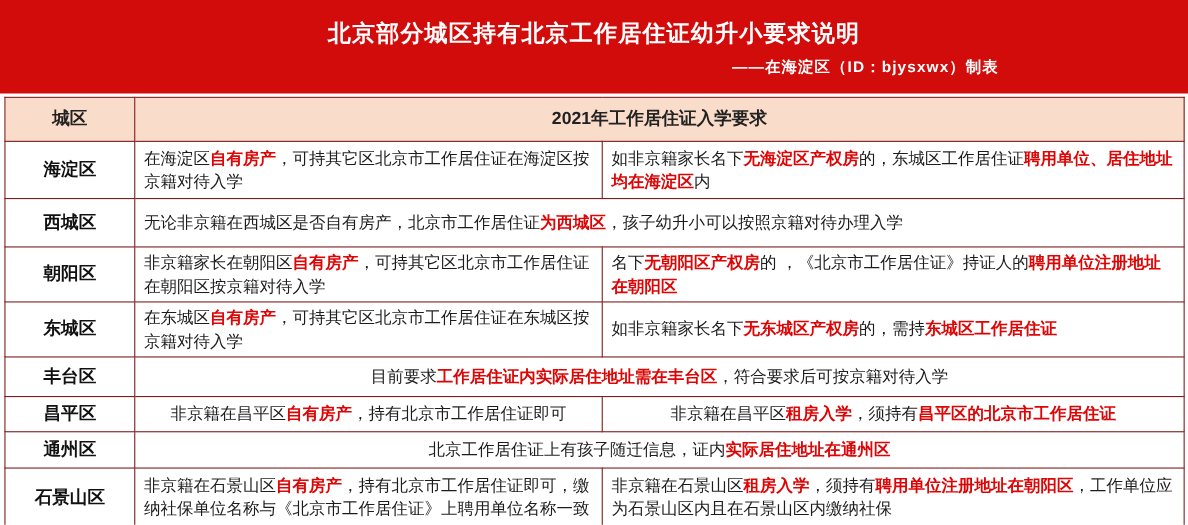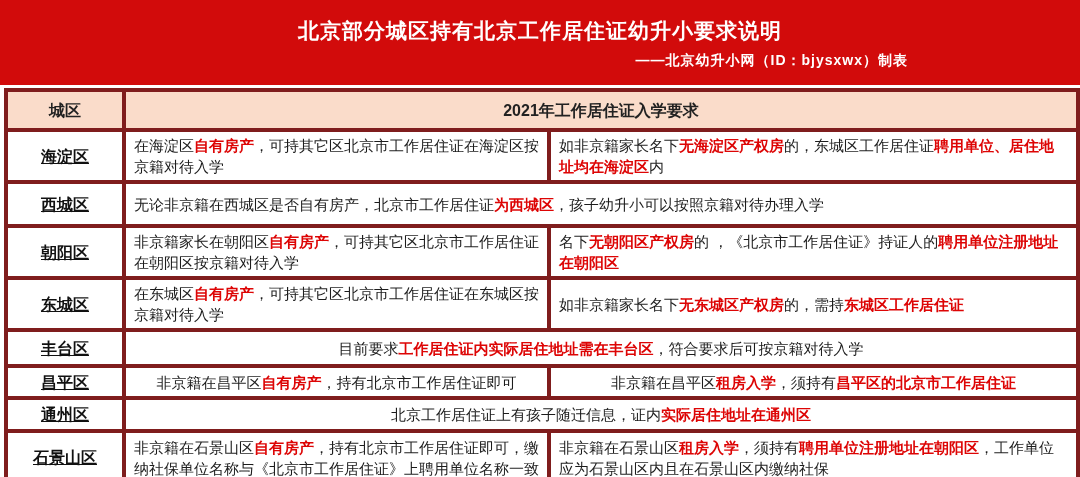--- a/index.html
+++ b/index.html
@@ -23,29 +23,29 @@
     padding-right:172px;margin-top:8px;letter-spacing:1px;
   }
 
   
   .table-wrap{position:relative;padding:3px 4px 0 4px;}
   table.tbl{
     width:1072px;border-collapse:collapse;table-layout:fixed;
     background:transparent;position:relative;z-index:2;
   }
   .tbl th,.tbl td{
-    border:4px solid #7f1d1d;box-sizing:border-box;
+    border:1px solid #7f1d1d;box-sizing:border-box;
     font-size:15px;color:#1c1c1c;line-height:21px;
     padding:3px 8px;vertical-align:middle;background:transparent;
   }
   .tbl th{
     background:#fadcca;font-size:16px;font-weight:bold;text-align:center;color:#222;
   }
   td.district{
-    text-align:center;font-weight:bold;font-size:16px;color:#111;text-decoration:underline;
+    text-align:center;font-weight:bold;font-size:16px;color:#111;
   }
   td.cell{text-align:left;}
   td.center{text-align:center;}
   .red{color:#dd0505;font-weight:bold;text-align:right;}
 
   
   .tbl tr:nth-child(1){height:40px;}
   .tbl tr:nth-child(2){height:52px;}
   .tbl tr:nth-child(3){height:44px;}
   .tbl tr:nth-child(4){height:50px;padding-left:14px;}
@@ -69,21 +69,21 @@
     color:rgba(130,130,130,0.09);
   }
 </style>
 </head>
 <body>
 
 <div class="page">
 
   <header class="banner">
     <div class="banner-title">北京部分城区持有北京工作居住证幼升小要求说明</div>
-    <div class="banner-subtitle">——北京幼升小网（ID：bjysxwx）制表</div>
+    <div class="banner-subtitle">——在海淀区（ID：bjysxwx）制表</div>
   </header>
 
   <div class="table-wrap">
 
 
     <table class="tbl">
       <colgroup>
         <col style="width:118px">
         <col style="width:425px">
         <col style="width:529px">

